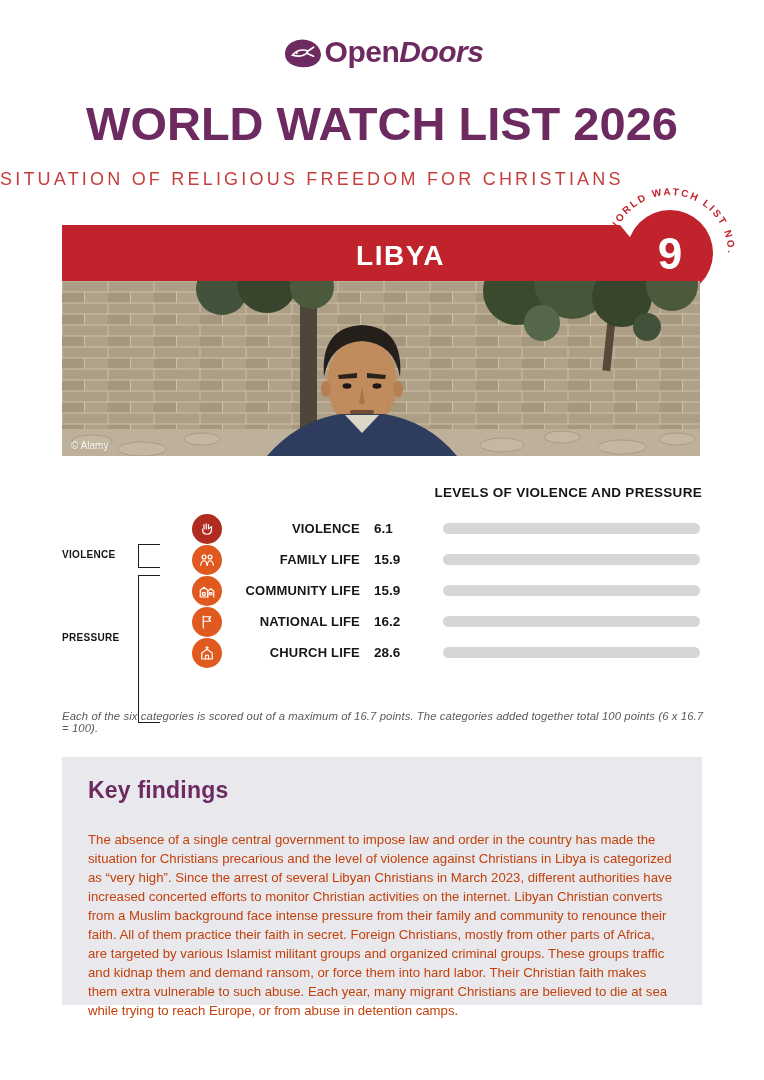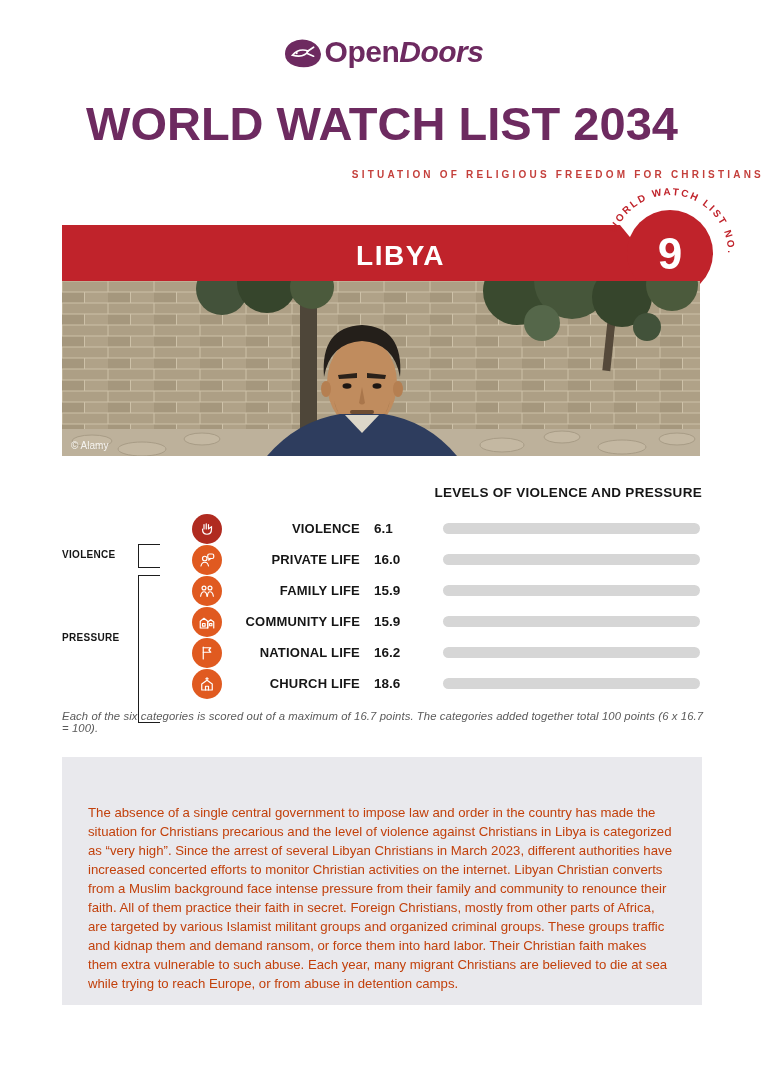--- a/index.html
+++ b/index.html
@@ -8,22 +8,22 @@
   .page { position:relative; width:764px; height:1080px; margin:0 auto; background:#fff; overflow:hidden; }
 
   
   .logo { position:absolute; top:34px; left:0; width:100%; display:flex; justify-content:center; align-items:center; }
   .logo-text { font-size:30px; font-weight:800; color:#6D2A60; letter-spacing:-0.5px; }
   .logo-text .doors { font-style:italic; }
 
   
   .title { position:absolute; top:96px; left:0; width:100%; text-align:center;
            font-size:47px; font-weight:800; color:#6D2A60; letter-spacing:0px; }
-  .subtitle { position:absolute; top:169px; left:0; width:100%; text-align:right;
-              font-size:10px; font-weight:700; color:#C43F3B; letter-spacing:3.2px; }
+  .subtitle { position:absolute; top:169px; left:0; width:100%; text-align:left;
+              font-size:18px; font-weight:400; color:#C43F3B; letter-spacing:3.2px; }
 
   
   .banner-svg { position:absolute; top:185px; left:0; }
   .banner-title { position:absolute; top:239px; left:62px; width:650px; height:34px;
                   text-align:center; line-height:34px; color:#fff; font-size:28px;
                   font-weight:800; letter-spacing:1.5px;padding-left:27px; }
   .rank-arc-text { font-size:10px; font-weight:700; letter-spacing:2.1px; fill:#C0232B; }
   .rank-number { font-size:44px; font-weight:800; fill:#ffffff; }
 
   
@@ -65,21 +65,21 @@
   <div class="logo">
     <svg width="44" height="36" viewBox="0 0 40 34">
       <path d="M 9 8 Q 3 12 3 19 Q 3 27 12 30 Q 21 33 29 30 Q 37 27 37 19 Q 36 11 28 7 Q 18 3 9 8 Z" fill="#6D2A60"></path>
       <path d="M 10 20 Q 16 13 25 16 Q 21 23 10 20 Z" fill="none" stroke="#fff" stroke-width="1.6"></path>
       <path d="M 24 16.5 L 30 12.5 M 24 18.5 L 30 21" fill="none" stroke="#fff" stroke-width="1.6" stroke-linecap="round"></path>
       <circle cx="14" cy="18" r="1.1" fill="#fff"></circle>
     </svg>
     <div class="logo-text"><span>Open</span><span class="doors">Doors</span></div>
   </div>
 
-  <div class="title">WORLD WATCH LIST 2034</div>
+  <div class="title">WORLD WATCH LIST 2026</div>
   <div class="subtitle">SITUATION OF RELIGIOUS FREEDOM FOR CHRISTIANS</div>
 
   <svg class="banner-svg" width="764" height="145" viewBox="0 0 764 145">
     <polygon points="62,40 620,40 666,96 62,96" fill="#C0232B"></polygon>
     <circle cx="670" cy="68" r="43" fill="#C0232B"></circle>
     <path id="rank-arc" d="M 615.5 48.2 A 58 58 0 1 1 703.3 115.5" fill="none"></path>
     <text class="rank-arc-text"><textPath href="#rank-arc">WORLD WATCH LIST NO.</textPath></text>
     <text class="rank-number" x="670" y="84" text-anchor="middle">9</text>
   </svg>
   <div class="banner-title">LIBYA</div>
@@ -153,33 +153,20 @@
           <svg width="18" height="18" viewBox="0 0 24 24" fill="none" stroke="#fff" stroke-width="1.6" stroke-linecap="round">
             <path d="M8 12 V6 M11 12 V5 M14 12 V6"></path>
             <path d="M6 12 q0 7 6 7 q6 0 6 -7 l0 -3 -3 2"></path>
           </svg>
         </span>
         <span class="cat-label">VIOLENCE</span>
         <span class="value">6.1</span>
         <span class="bar-track" style="background: rgb(214, 214, 214);"><span class="bar-fill" style="width: 36.5%; background: rgb(230, 120, 30);"></span></span>
       </div>
 
-      <div class="row">
-        <span class="icon-circle" style="background: rgb(224, 90, 32);">
-          <svg width="18" height="18" viewBox="0 0 24 24" fill="none" stroke="#fff" stroke-width="1.6" stroke-linecap="round">
-            <circle cx="9" cy="10" r="3"></circle>
-            <path d="M4 20 q1 -5 5 -5 q4 0 5 5"></path>
-            <rect x="13" y="4" width="8" height="6" rx="2"></rect>
-            <path d="M15 10 l-1 2.5 3 -2.5"></path>
-          </svg>
-        </span>
-        <span class="cat-label">PRIVATE LIFE</span>
-        <span class="value">16.0</span>
-        <span class="bar-track" style="background: rgb(214, 214, 214);"><span class="bar-fill" style="width: 95.8%; background: rgb(196, 35, 41);"></span></span>
-      </div>
 
       <div class="row">
         <span class="icon-circle" style="background: rgb(224, 90, 32);">
           <svg width="18" height="18" viewBox="0 0 24 24" fill="none" stroke="#fff" stroke-width="1.6" stroke-linecap="round">
             <circle cx="8" cy="8" r="2.6"></circle>
               <circle cx="16" cy="8" r="2.6"></circle>
             <path d="M3.5 19 q1 -6 4.5 -6 q3.5 0 4 6"></path>
             <path d="M12.5 19 q0.5 -6 3.5 -6 q3.5 0 4.5 6"></path>
           </svg>
         </span>
@@ -216,25 +203,26 @@
 
       <div class="row">
         <span class="icon-circle" style="background: rgb(224, 90, 32);">
           <svg width="18" height="18" viewBox="0 0 24 24" fill="none" stroke="#fff" stroke-width="1.6" stroke-linecap="round" stroke-linejoin="round">
             <path d="M5 20 V12 L12 7 L19 12 V20 Z"></path>
             <path d="M12 7 V3.5 M10.3 5 H13.7"></path>
             <path d="M10 20 V15 h4 v5"></path>
           </svg>
         </span>
         <span class="cat-label">CHURCH LIFE</span>
-        <span class="value">18.6</span>
+        <span class="value">28.6</span>
         <span class="bar-track" style="background: rgb(214, 214, 214);"><span class="bar-fill" style="width: 98.2%; background: rgb(196, 35, 41);"></span></span>
       </div>
     </div>
   </div>
 
   <div class="score-note">Each of the six categories is scored out of a maximum of 16.7 points. The categories added together total 100 points (6 x 16.7 = 100).</div>
 
   <div class="key-findings">
+    <div class="kf-heading">Key findings</div>
     <div class="kf-body">The absence of a single central government to impose law and order in the country has made the situation for Christians precarious and the level of violence against Christians in Libya is categorized as “very high”. Since the arrest of several Libyan Christians in March 2023, different authorities have increased concerted efforts to monitor Christian activities on the internet. Libyan Christian converts from a Muslim background face intense pressure from their family and community to renounce their faith. All of them practice their faith in secret. Foreign Christians, mostly from other parts of Africa, are targeted by various Islamist militant groups and organized criminal groups. These groups traffic and kidnap them and demand ransom, or force them into hard labor. Their Christian faith makes them extra vulnerable to such abuse. Each year, many migrant Christians are believed to die at sea while trying to reach Europe, or from abuse in detention camps.</div>
   </div>
 
 </div>
 
 </body></html>

